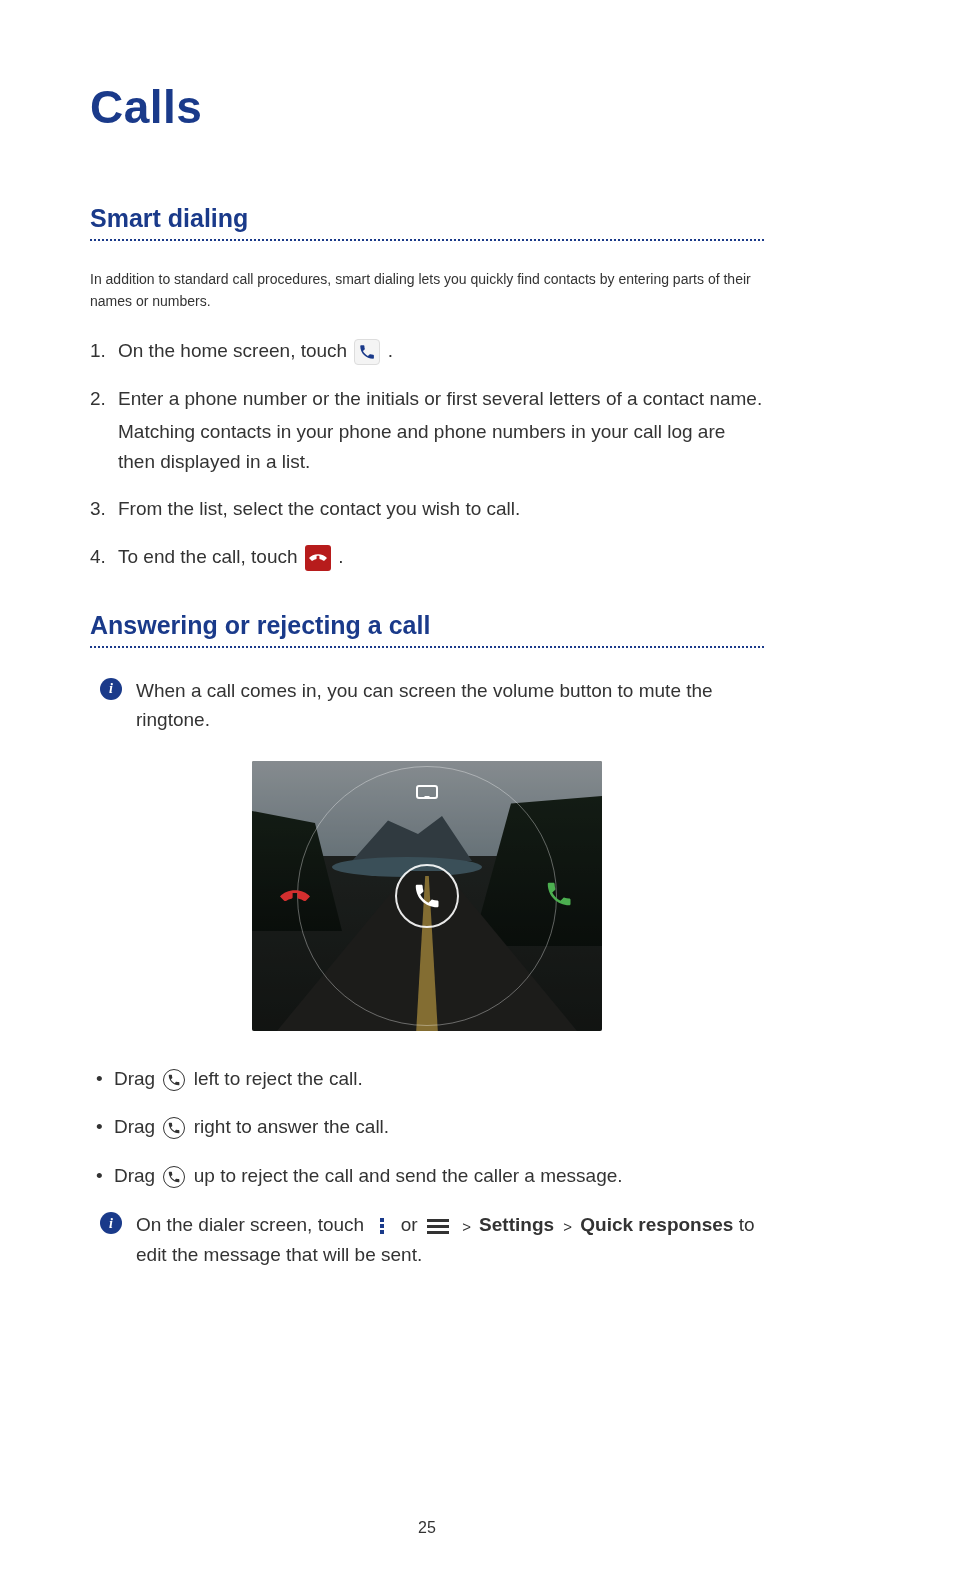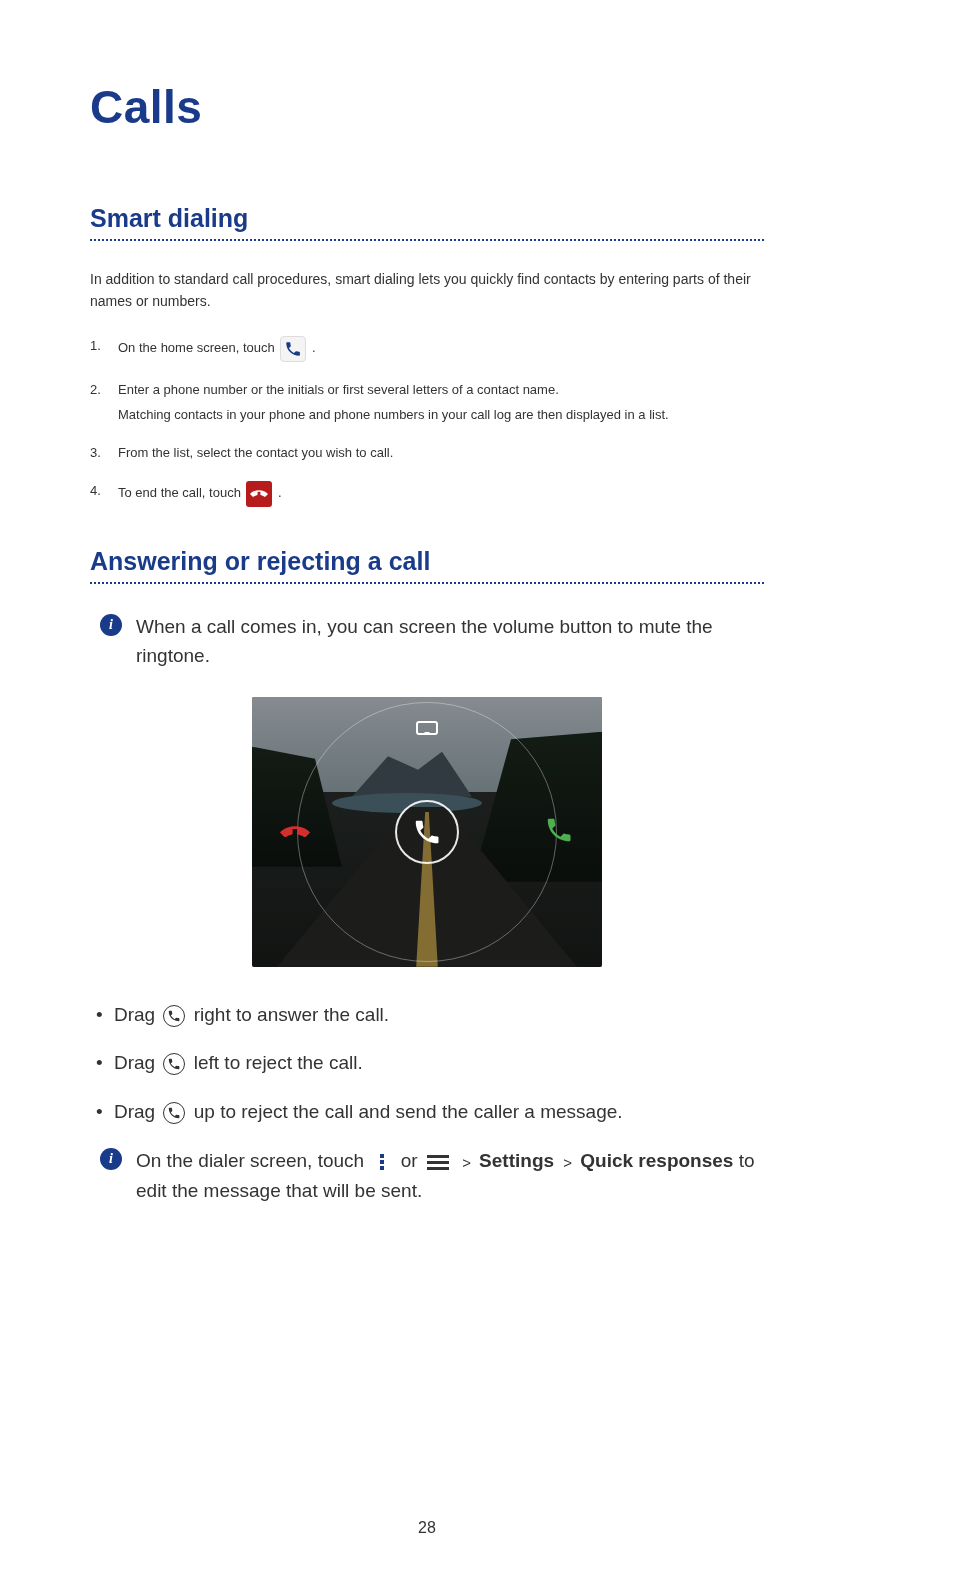--- a/index.html
+++ b/index.html
@@ -37,21 +37,21 @@
   }
   p.body {
     font-size: 14px;
     line-height: 1.55;
     color: #333;
     margin-bottom: 24px;
   }
   ol.steps {
     list-style: none;
     counter-reset: step;
-    font-size: 13px;
+    font-size: 19px;
     color: #333;
     margin-bottom: 40px;
   }
   ol.steps > li {
     counter-increment: step;
     position: relative;
     padding-left: 28px;
     margin-bottom: 18px;
     line-height: 1.55;
   }
@@ -291,30 +291,30 @@
   </div>
 
   <ul class="bullets">
     <li>
       <span>Drag </span>
       <span class="phone-circle">
         <svg width="14" height="14" viewBox="0 0 24 24">
             <path fill="#333" d="M6.6 10.8c1.4 2.8 3.8 5.1 6.6 6.6l2.2-2.2c.3-.3.7-.4 1.1-.3 1.2.4 2.4.6 3.7.6.6 0 1 .5 1 1V20c0 .6-.5 1-1 1C10.6 21 3 13.4 3 4c0-.6.5-1 1-1h3.5c.6 0 1 .5 1 1 0 1.3.2 2.5.6 3.7.1.4 0 .8-.3 1.1L6.6 10.8z"></path>
           </svg>
       </span>
-      <span>right to answer the call.</span>
+      <span>left to reject the call.</span>
     </li>
     <li>
       <span>Drag </span>
       <span class="phone-circle">
         <svg width="14" height="14" viewBox="0 0 24 24">
             <path fill="#333" d="M6.6 10.8c1.4 2.8 3.8 5.1 6.6 6.6l2.2-2.2c.3-.3.7-.4 1.1-.3 1.2.4 2.4.6 3.7.6.6 0 1 .5 1 1V20c0 .6-.5 1-1 1C10.6 21 3 13.4 3 4c0-.6.5-1 1-1h3.5c.6 0 1 .5 1 1 0 1.3.2 2.5.6 3.7.1.4 0 .8-.3 1.1L6.6 10.8z"></path>
           </svg>
       </span>
-      <span>left to reject the call.</span>
+      <span>right to answer the call.</span>
     </li>
     <li>
       <span>Drag </span>
       <span class="phone-circle">
         <svg width="14" height="14" viewBox="0 0 24 24">
             <path fill="#333" d="M6.6 10.8c1.4 2.8 3.8 5.1 6.6 6.6l2.2-2.2c.3-.3.7-.4 1.1-.3 1.2.4 2.4.6 3.7.6.6 0 1 .5 1 1V20c0 .6-.5 1-1 1C10.6 21 3 13.4 3 4c0-.6.5-1 1-1h3.5c.6 0 1 .5 1 1 0 1.3.2 2.5.6 3.7.1.4 0 .8-.3 1.1L6.6 10.8z"></path>
           </svg>
       </span>
       <span>up to reject the call and send the caller a message.</span>
     </li>
@@ -328,14 +328,14 @@
       <span> or </span>
       <span class="hamburger"><span></span><span></span><span></span></span>
       <span class="gt"> &gt; </span>
       <b>Settings</b>
       <span class="gt"> &gt; </span>
       <b>Quick responses</b>
       <span> to edit the message that will be sent.</span>
     </div>
   </div>
 
-  <div class="pagenum">28</div>
+  <div class="pagenum">25</div>
 </div>
 
 </body></html>

